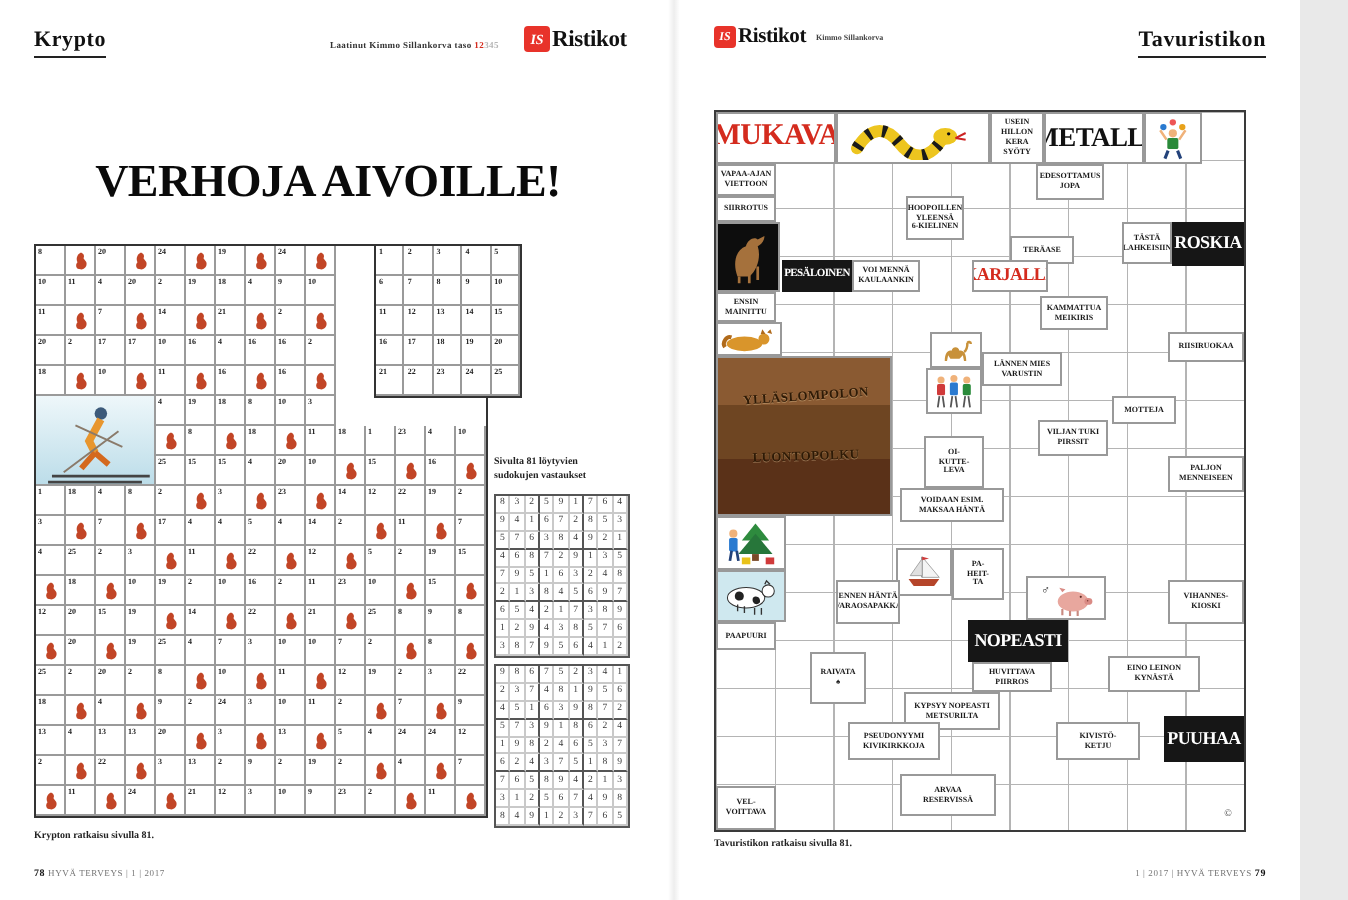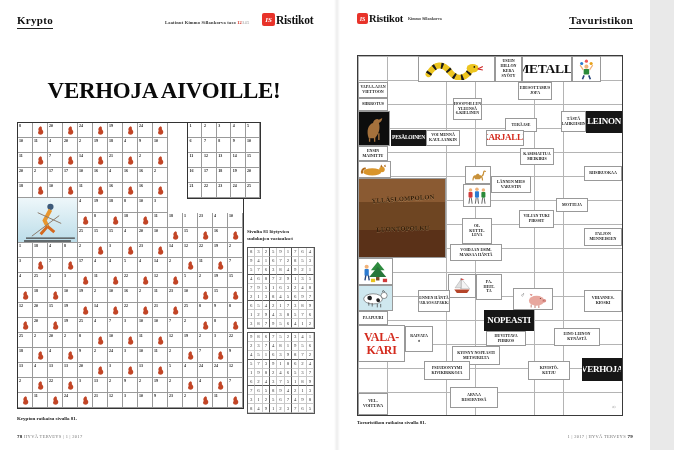--- a/index.html
+++ b/index.html
@@ -1204,20 +1204,21 @@
   <div class="fold"></div>
 
   <div class="logo" style="left:357px;top:13px;">
     <span class="logo-box big" style="width:11px;height:11px;font-size:6px;">IS</span>
     <span class="logo-text" style="font-size:10.5px;">Ristikot</span>
     <span class="logo-credit">Kimmo Sillankorva</span>
   </div>
   <div class="hd-title" style="right:17px;top:14px;">Tavuristikon</div>
 
   <div id="crossword">
+      <div class="xcell word_red" style="left: 0px; top: 0px; width: 60px; height: 26px; font-size: 15px;">MUKAVA</div>
       <div class="xcell img" style="left: 60px; top: 0px; width: 77px; height: 26px; background: rgb(255, 255, 255);"><svg viewBox="0 0 74 26">
           <path d="M4 19c8-13 17-13 25-3s17 10 25-2" fill="none" stroke="#edc51f" stroke-width="7" stroke-linecap="round"></path>
           <path d="M4 19c8-13 17-13 25-3s17 10 25-2" fill="none" stroke="#1a1a1a" stroke-width="7" stroke-dasharray="2.5 7"></path>
           <ellipse cx="56" cy="12" rx="7" ry="5" fill="#edc51f"></ellipse>
           <circle cx="58" cy="10.5" r="1" fill="#111"></circle>
           <path d="M62 13l6-3m-6 3l6 1" stroke="#c22" stroke-width="1.2" fill="none"></path>
         </svg></div>
       <div class="xcell clue" style="left: 137px; top: 0px; width: 27px; height: 26px;">USEIN
 HILLON
 KERA
@@ -1259,33 +1260,31 @@
           <rect x="12" y="22" width="5" height="4" fill="#e8c21a"></rect>
         </svg></div>
       <div class="xcell img" style="left: 0px; top: 229px; width: 35px; height: 26px; background: rgb(207, 232, 239);"><svg viewBox="0 0 35 26">
           <ellipse cx="15" cy="14" rx="11" ry="6" fill="#fff" stroke="#333" stroke-width=".6"></ellipse>
           <path d="M9 11c3-2 6 1 4 4-3 2-6-1-4-4z" fill="#222"></path>
           <path d="M19 14c2-2 5 0 4 3-2 2-5 0-4-3z" fill="#222"></path>
           <circle cx="28" cy="10" r="3.6" fill="#fff" stroke="#333" stroke-width=".6"></circle>
           <path d="M26 6l1-2 2 2m-9 14v4m4-4v4m-10-5v4m-4-5v4" stroke="#333" stroke-width=".8" fill="none"></path>
         </svg></div>
       <div class="xcell clue" style="left: 0px; top: 255px; width: 30px; height: 14px;">PAAPUURI</div>
-      <div class="xcell word_red" style="left: 0px; top: 269px; width: 47px; height: 37px; font-size: 12px;">VALA-
-KARI</div>
       <div class="xcell clue" style="left: 0px; top: 337px; width: 30px; height: 22px;">VEL-
 VOITTAVA</div>
       <div class="xcell clue" style="left: 95px; top: 42px; width: 29px; height: 22px;">HOOPOILLEN
 YLEENSÄ
 6-KIELINEN</div>
       <div class="xcell clue" style="left: 160px; top: 26px; width: 34px; height: 18px;">EDESOTTAMUS
 JOPA</div>
       <div class="xcell clue" style="left: 147px; top: 62px; width: 32px; height: 14px;">TERÄASE</div>
       <div class="xcell clue" style="left: 203px; top: 55px; width: 25px; height: 21px;">TÄSTÄ
 LAHKEISIIN</div>
-      <div class="xcell word_black" style="left: 228px; top: 55px; width: 36px; height: 22px; font-size: 9px;">LEINON</div>
+      <div class="xcell word_black" style="left: 228px; top: 55px; width: 36px; height: 22px; font-size: 9px;">ROSKIA</div>
       <div class="xcell word_black" style="left: 33px; top: 74px; width: 35px; height: 16px; font-size: 5.5px;">PESÄLOINEN</div>
       <div class="xcell clue" style="left: 68px; top: 74px; width: 34px; height: 16px;">VOI MENNÄ
 KAULAANKIN</div>
       <div class="xcell word_red" style="left: 128px; top: 74px; width: 38px; height: 16px; font-size: 9px;">KARJALLE</div>
       <div class="xcell clue" style="left: 162px; top: 92px; width: 34px; height: 17px;">KAMMATTUA
 MEIKIRIS</div>
       <div class="xcell clue" style="left: 226px; top: 110px; width: 38px; height: 15px;">RIISIRUOKAA</div>
       <div class="xcell img" style="left: 107px; top: 110px; width: 26px; height: 18px; background: rgb(255, 255, 255);"><svg viewBox="0 0 28 26">
           <path d="M4 22c0-7 3-10 6-9 1-4 6-4 7 0 3-1 6 2 6 9h-2l-1-5-3 3h-8l-2-3-1 5z" fill="#c8913a"></path>
           <path d="M21 14c2-1 3-5 3-8m0 0c1-1 3-1 3 1" stroke="#c8913a" stroke-width="2.2" fill="none"></path>
@@ -1340,21 +1339,21 @@
       <div class="xcell clue" style="left: 196px; top: 272px; width: 46px; height: 18px;">EINO LEINON
 KYNÄSTÄ</div>
       <div class="xcell clue" style="left: 47px; top: 270px; width: 28px; height: 26px;">RAIVATA
 ♠</div>
       <div class="xcell clue" style="left: 94px; top: 290px; width: 48px; height: 19px;">KYPSYY NOPEASTI
 METSURILTA</div>
       <div class="xcell clue" style="left: 66px; top: 305px; width: 46px; height: 19px;">PSEUDONYYMI
 KIVIKIRKKOJA</div>
       <div class="xcell clue" style="left: 170px; top: 305px; width: 42px; height: 19px;">KIVISTÖ-
 KETJU</div>
-      <div class="xcell word_black" style="left: 224px; top: 302px; width: 40px; height: 23px; font-size: 9px;">VERHOJA</div>
+      <div class="xcell word_black" style="left: 224px; top: 302px; width: 40px; height: 23px; font-size: 9px;">PUUHAA</div>
       <div class="xcell clue" style="left: 92px; top: 331px; width: 48px; height: 21px;">ARVAA
 RESERVISSÄ</div>
       <div class="xcell mark" style="left: 250px; top: 345px; width: 12px; height: 12px;">©</div>
     </div>
   <div class="note" style="left:357px;top:420px;">Tavuristikon ratkaisu sivulla 81.</div>
   <div class="footer" style="right:17px;">
     <span>1 | 2017 | HYVÄ TERVEYS </span>
     <b>79</b>
   </div>
 </div>

